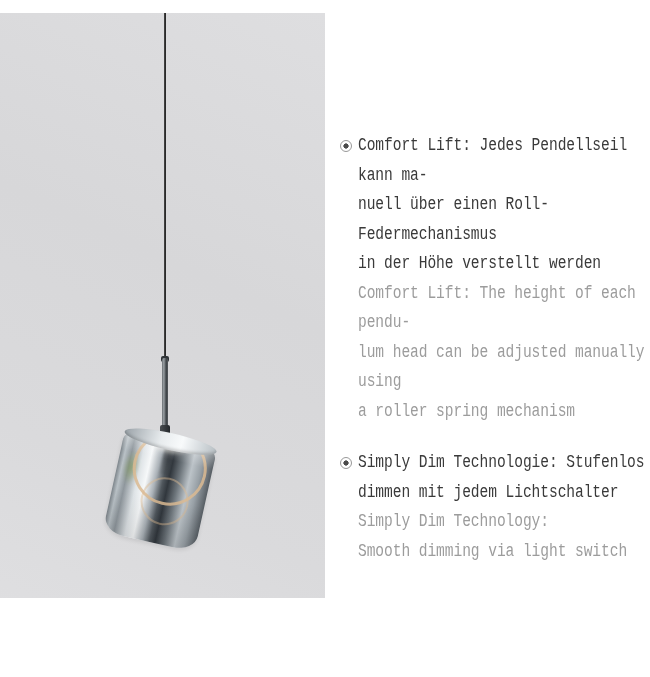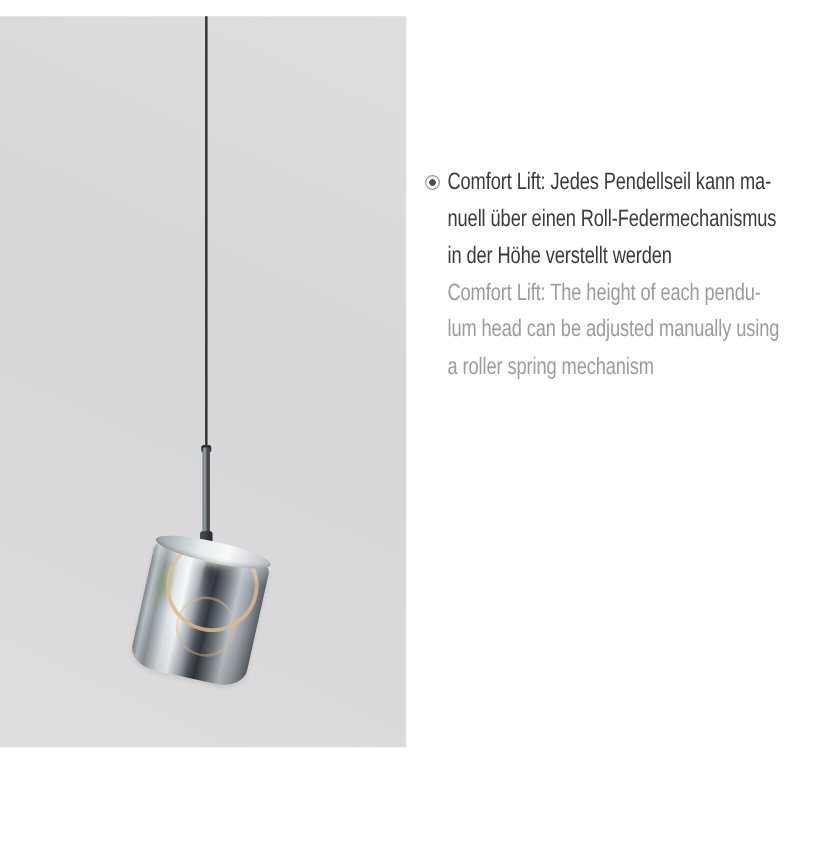--- a/index.html
+++ b/index.html
@@ -1,17 +1,17 @@
 <!DOCTYPE html>
 <html><head>
 <meta charset="utf-8">
 <style>
   html,body{margin:0;padding:0;background:#fff;}
   .canvas{position:relative;width:650px;height:598px;background:#ffffff;overflow:hidden;
-          font-family:Liberation Sans, sans-serif;}
+          font-family:Liberation Mono, monospace;}
 
   
   .product-panel{position:absolute;left:0;top:13px;width:325px;height:649px;
     background:linear-gradient(205deg,#dedee0 0%,#d7d7d9 40%,#dadadc 70%,#e0e0e2 100%);}
   .cord{position:absolute;left:164px;top:0;width:2px;height:350px;
     background:linear-gradient(90deg,#4a4a4a,#1f1f1f);}
   .rod{position:absolute;left:162px;top:345px;width:6px;height:80px;border-radius:2px;
     background:linear-gradient(90deg,#6a6f73,#9aa0a4 30%,#3c4145 70%,#55595d);}
   .rod-cap{position:absolute;left:161px;top:343px;width:8px;height:6px;border-radius:2px;
     background:#2e3236;}
@@ -95,20 +95,27 @@
     <div class="feature f1">
       <span class="bullet"></span>
       <p class="de">Comfort Lift: Jedes Pendellseil kann ma-
 nuell über einen Roll-Federmechanismus
 in der Höhe verstellt werden</p>
       <p class="en">Comfort Lift: The height of each pendu-
 lum head can be adjusted manually using
 a roller spring mechanism</p>
     </div>
 
+    <div class="feature f2">
+      <span class="bullet"></span>
+      <p class="de">Simply Dim Technologie: Stufenlos
+dimmen mit jedem Lichtschalter</p>
+      <p class="en">Simply Dim Technology:
+Smooth dimming via light switch</p>
+    </div>
 
 
   </div>
 
   <div class="slider-track">
     <div class="slider-handle"></div>
   </div>
 
 </div>
 

